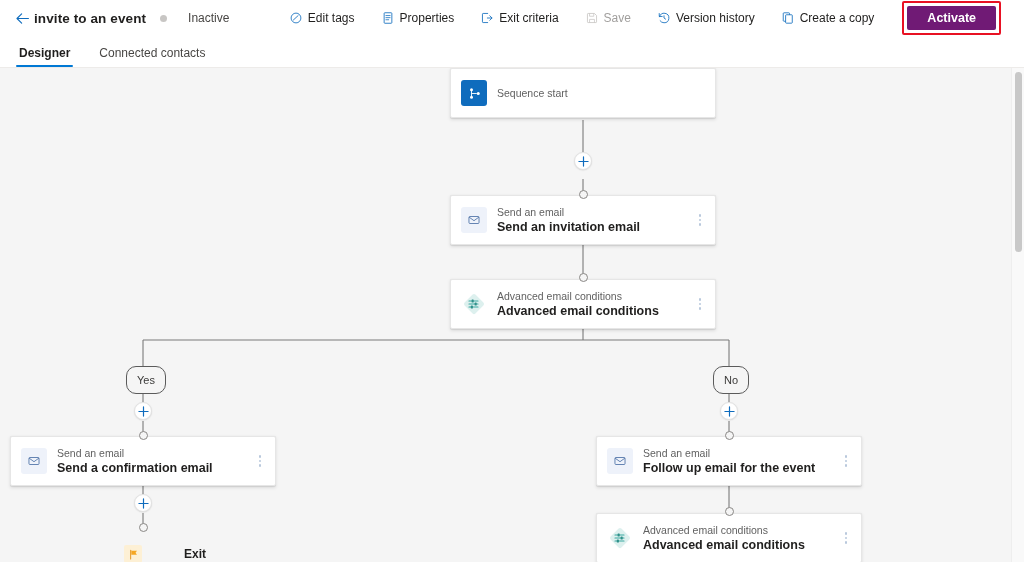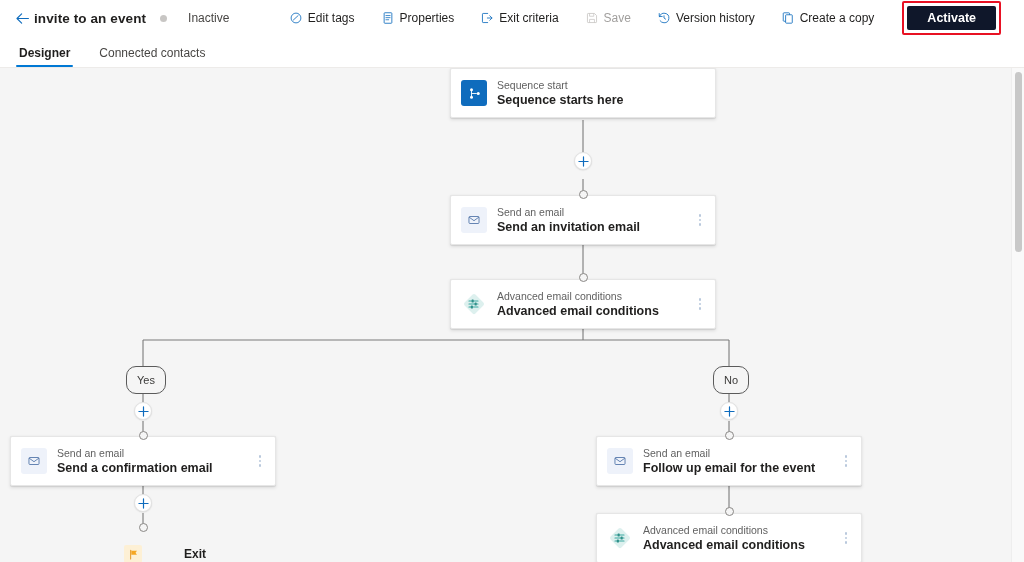--- a/index.html
+++ b/index.html
@@ -85,21 +85,21 @@
   .activate-wrap {
     position: relative;
     margin-left: 9px;
     margin-right: 7px;
     padding: 3px;
     border: 2px solid #e81123;
     border-radius: 2px;
     display: flex;
   }
   .activate-btn {
-    background: #0f172a;
+    background: #701a75;
     color: #ffffff;
     border: none;
     font-family: "Liberation Sans", sans-serif;
     font-size: 12.5px;
     font-weight: 600;
     padding: 0 20px;
     height: 24px;
     line-height: 24px;
     border-radius: 2px;
     cursor: pointer;
@@ -430,21 +430,20 @@
           <svg width="15" height="15" viewBox="0 0 20 20" fill="none">
             <circle cx="6" cy="5" r="2" fill="#ffffff"></circle>
             <circle cx="6" cy="15" r="2" fill="#ffffff"></circle>
             <circle cx="15" cy="10" r="2" fill="#ffffff"></circle>
             <path d="M6 5v10M6 10h7" stroke="#ffffff" stroke-width="1.2"></path>
           </svg>
         </span>
       </span>
       <span class="ntext">
         <span class="nsub" style="display:block">Sequence start</span>
-        <span class="nname" style="display:block">Sequence starts here</span>
       </span>
     </div>
 
     <div class="plus" style="left:574px; top:84px;">
       <svg width="11" height="11" viewBox="0 0 12 12">
           <path d="M6 1v10M1 6h10" stroke="#0f6cbd" stroke-width="1.3" stroke-linecap="round"></path>
         </svg>
     </div>
     <div class="dot" style="left:578.5px; top:122px;"></div>
 

